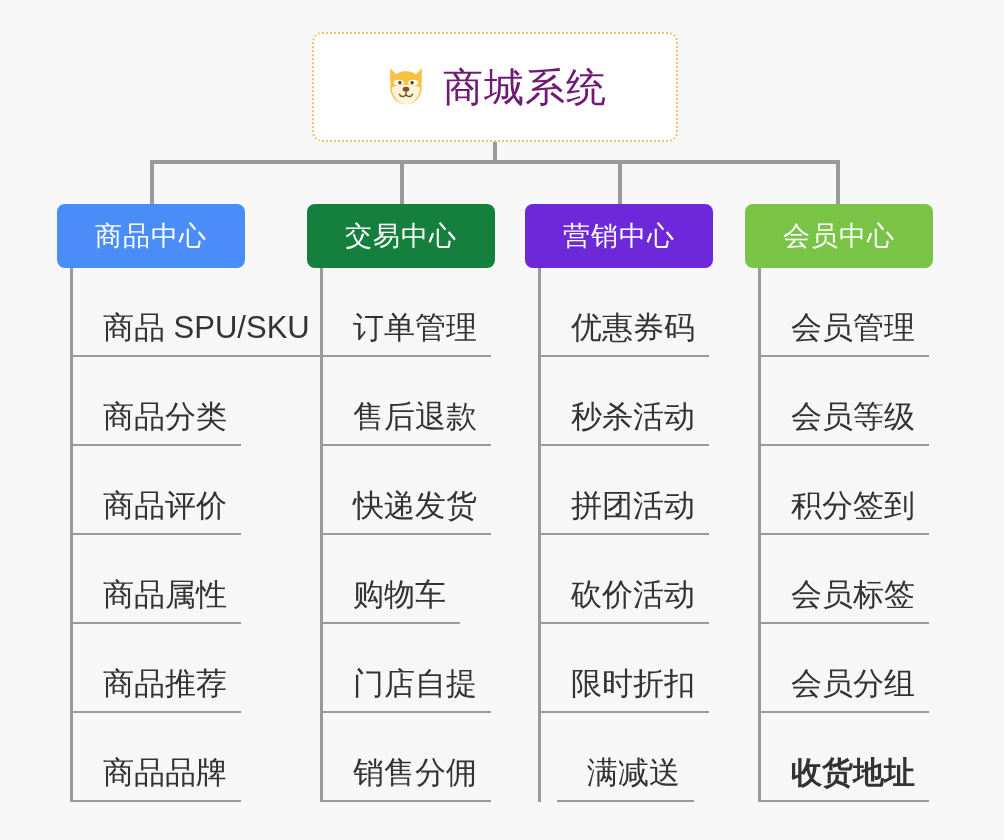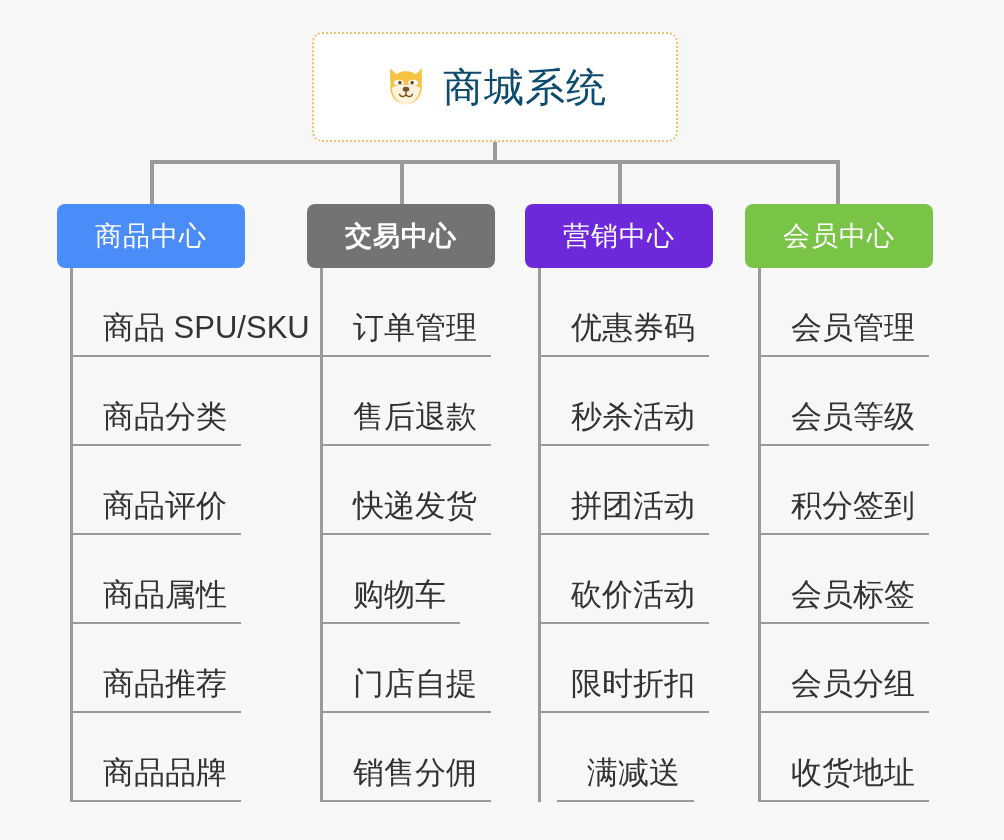--- a/index.html
+++ b/index.html
@@ -131,21 +131,21 @@
       <path d="M12 33 C18 30 26 29 32 29 C38 29 46 30 52 33 C51 46 42 56 32 56 C22 56 13 46 12 33 Z" fill="#fdf3dc"></path>
       <ellipse cx="22" cy="26" rx="7" ry="4.2" fill="#ffffff"></ellipse>
       <ellipse cx="42" cy="26" rx="7" ry="4.2" fill="#ffffff"></ellipse>
       <ellipse cx="23.5" cy="26" rx="2.4" ry="2.6" fill="#6b4a1c"></ellipse>
       <ellipse cx="40.5" cy="26" rx="2.4" ry="2.6" fill="#6b4a1c"></ellipse>
       <ellipse cx="32" cy="35" rx="4.6" ry="3.4" fill="#7a5320"></ellipse>
       <path d="M32 38 L32 43" stroke="#7a5320" stroke-width="2" fill="none"></path>
       <path d="M32 43 C28 47 24 45 23 42" stroke="#7a5320" stroke-width="2" fill="none" stroke-linecap="round"></path>
       <path d="M32 43 C36 47 40 45 41 42" stroke="#7a5320" stroke-width="2" fill="none" stroke-linecap="round"></path>
     </svg>
-    <span class="root-title" style="color: #0c4a6e;">商城系统</span>
+    <span class="root-title" style="color: #701a75;">商城系统</span>
   </div>
 
   <div class="conn conn-stem" style="background: rgb(154, 154, 154);"></div>
   <div class="conn conn-bus" style="background: rgb(154, 154, 154);"></div>
   <div class="conn conn-drop" style="left: 150px; background: rgb(154, 154, 154);"></div>
   <div class="conn conn-drop" style="left: 400px; background: rgb(154, 154, 154);"></div>
   <div class="conn conn-drop" style="left: 618px; background: rgb(154, 154, 154);"></div>
   <div class="conn conn-drop" style="left: 836px; background: rgb(154, 154, 154);"></div>
 
   <div class="column col-0">
@@ -168,21 +168,21 @@
       <div class="leaf">
           <span class="leaf-inner" style="border-bottom-color: rgb(154, 154, 154);">商品推荐</span>
         </div>
       <div class="leaf">
           <span class="leaf-inner" style="border-bottom-color: rgb(154, 154, 154);">商品品牌</span>
         </div>
     </div>
   </div>
 
   <div class="column col-1">
-    <div class="col-header" style="background: #737373; font-weight: bold;">
+    <div class="col-header" style="background: #15803d;">
       <span>交易中心</span>
     </div>
     <div class="col-body" style="border-left-color: rgb(154, 154, 154);">
       <div class="leaf">
           <span class="leaf-inner" style="border-bottom-color: rgb(154, 154, 154);">订单管理</span>
         </div>
       <div class="leaf">
           <span class="leaf-inner" style="border-bottom-color: rgb(154, 154, 154);">售后退款</span>
         </div>
       <div class="leaf">
@@ -240,18 +240,18 @@
       <div class="leaf">
           <span class="leaf-inner" style="border-bottom-color: rgb(154, 154, 154);">积分签到</span>
         </div>
       <div class="leaf">
           <span class="leaf-inner" style="border-bottom-color: rgb(154, 154, 154);">会员标签</span>
         </div>
       <div class="leaf">
           <span class="leaf-inner" style="border-bottom-color: rgb(154, 154, 154);">会员分组</span>
         </div>
       <div class="leaf">
-          <span class="leaf-inner" style="border-bottom-color: rgb(154, 154, 154);">收货地址</span>
+          <span class="leaf-inner" style="border-bottom-color: rgb(154, 154, 154); font-weight: bold;">收货地址</span>
         </div>
     </div>
   </div>
 
 </div>
 
 </body></html>

